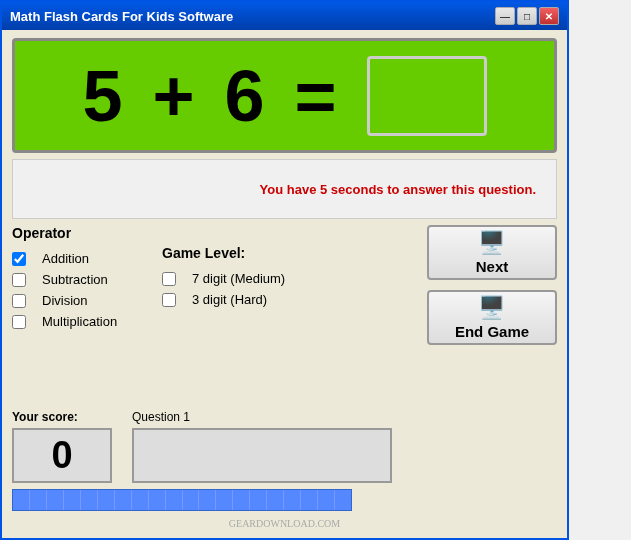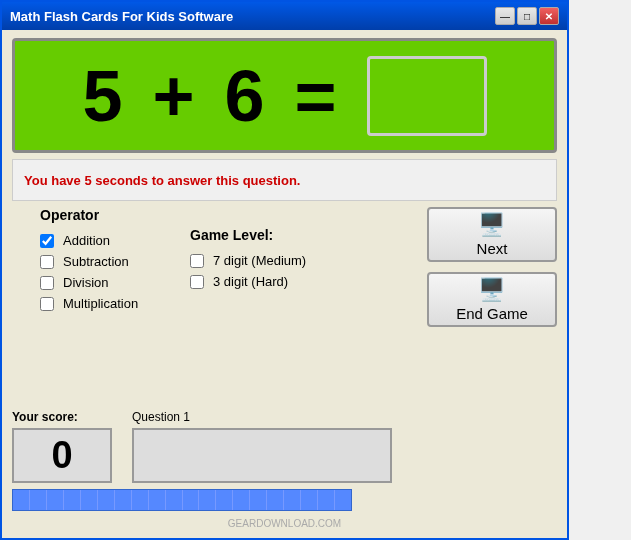--- a/index.html
+++ b/index.html
@@ -96,22 +96,22 @@
       height: 80px;
       background: #66cc00;
       border: 3px solid #cccccc;
       border-radius: 4px;
     }
 
     
     .timer-bar {
       background: #f0f0f0;
       border: 1px solid #ccc;
-      text-align: left;
-      padding: 11px;
+      text-align: right;
+      padding: 20px;
       flex-shrink: 0;
     }
     .timer-text {
       color: #cc0000;
       font-size: 13px;
       font-weight: bold;
     }
 
     
     .controls-area {
@@ -119,32 +119,31 @@
       gap: 10px;
       flex: 1;
     }
 
     
     .operator-section {
       display: flex;
       flex-direction: column;
       gap: 6px;
       min-width: 140px;
-      margin-left: 28px;
     }
     .section-title {
       font-size: 14px;
       font-weight: bold;
       color: #000;
       margin-bottom: 4px;
     }
     .checkbox-item {
       display: flex;
       align-items: center;
-      gap: 9px;
+      gap: 16px;
       font-size: 13px;
     }
     .checkbox-item input[type="checkbox"] {
       width: 14px;
       height: 14px;
     }
 
     
     .game-level-section {
       display: flex;
@@ -172,21 +171,21 @@
       flex-direction: column;
       align-items: center;
       justify-content: center;
       gap: 2px;
     }
     .btn-icon {
       font-size: 22px;
     }
     .btn-label {
       font-size: 15px;
-      font-weight: normal;
+      font-weight: bold;
       color: #000;
     }
 
     
     .score-area {
       display: flex;
       gap: 20px;
       align-items: flex-start;
     }
     .score-section {
@@ -242,20 +241,21 @@
       border-right: 1px solid #7799ff;
     }
     .progress-segment:last-child { border-right: none; }
 
     
     .watermark {
       text-align: center;
       font-size: 10px;
       color: #aaa;
       padding: 1px;
+      font-family: Liberation Serif, serif;
     }
   </style>
 </head>
 <body>
 
 <div class="window">
 
   <div class="title-bar">
     <span class="title-bar-text">Math Flash Cards For Kids Software</span>
     <div class="title-bar-controls">

